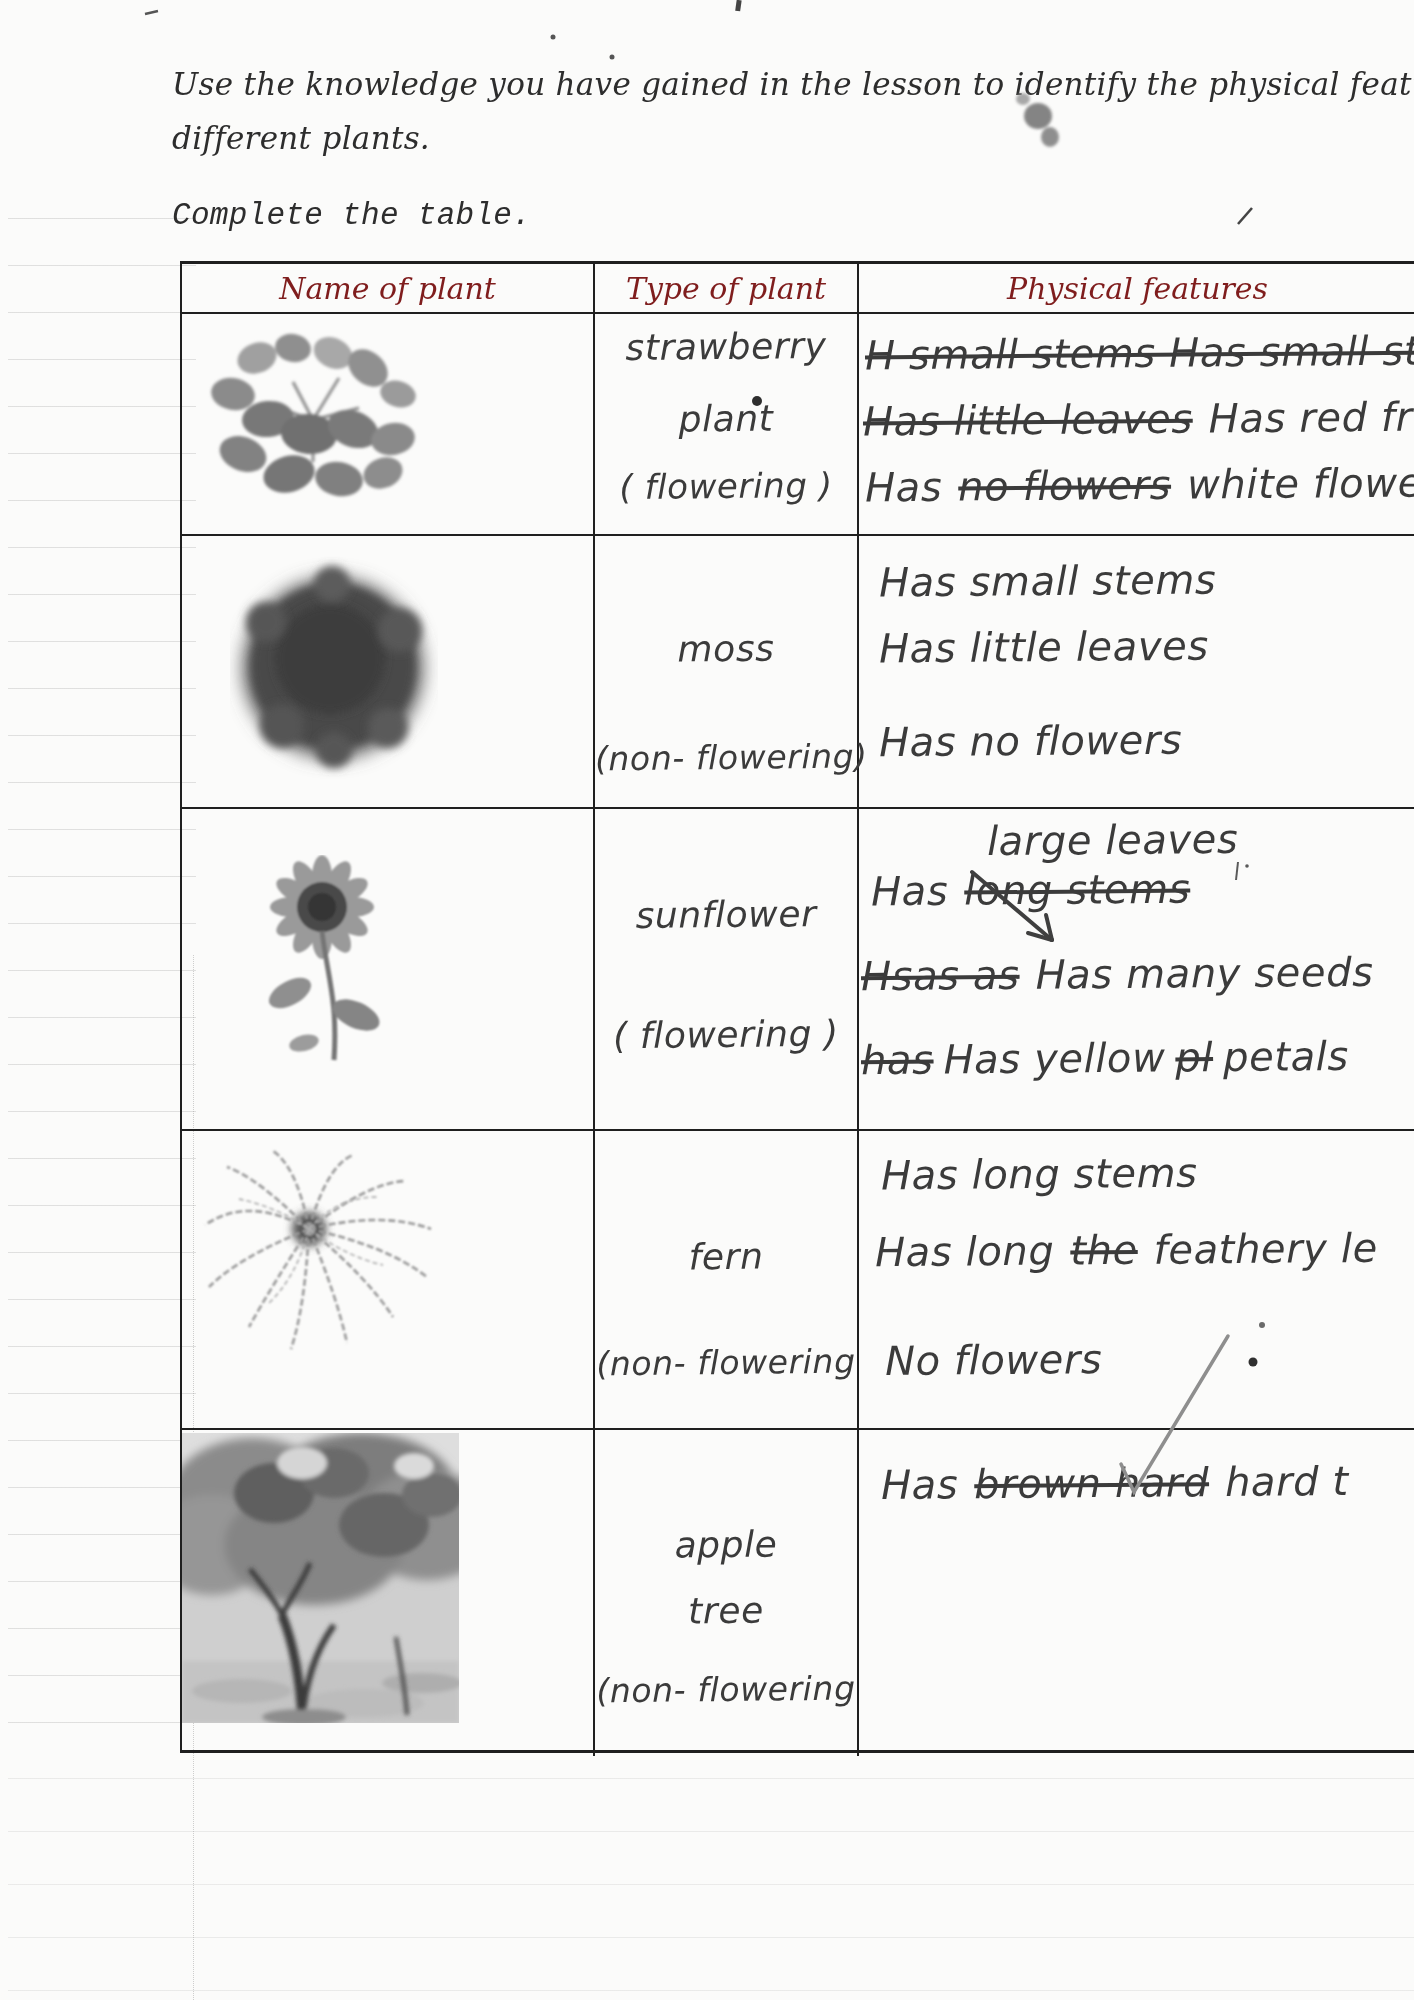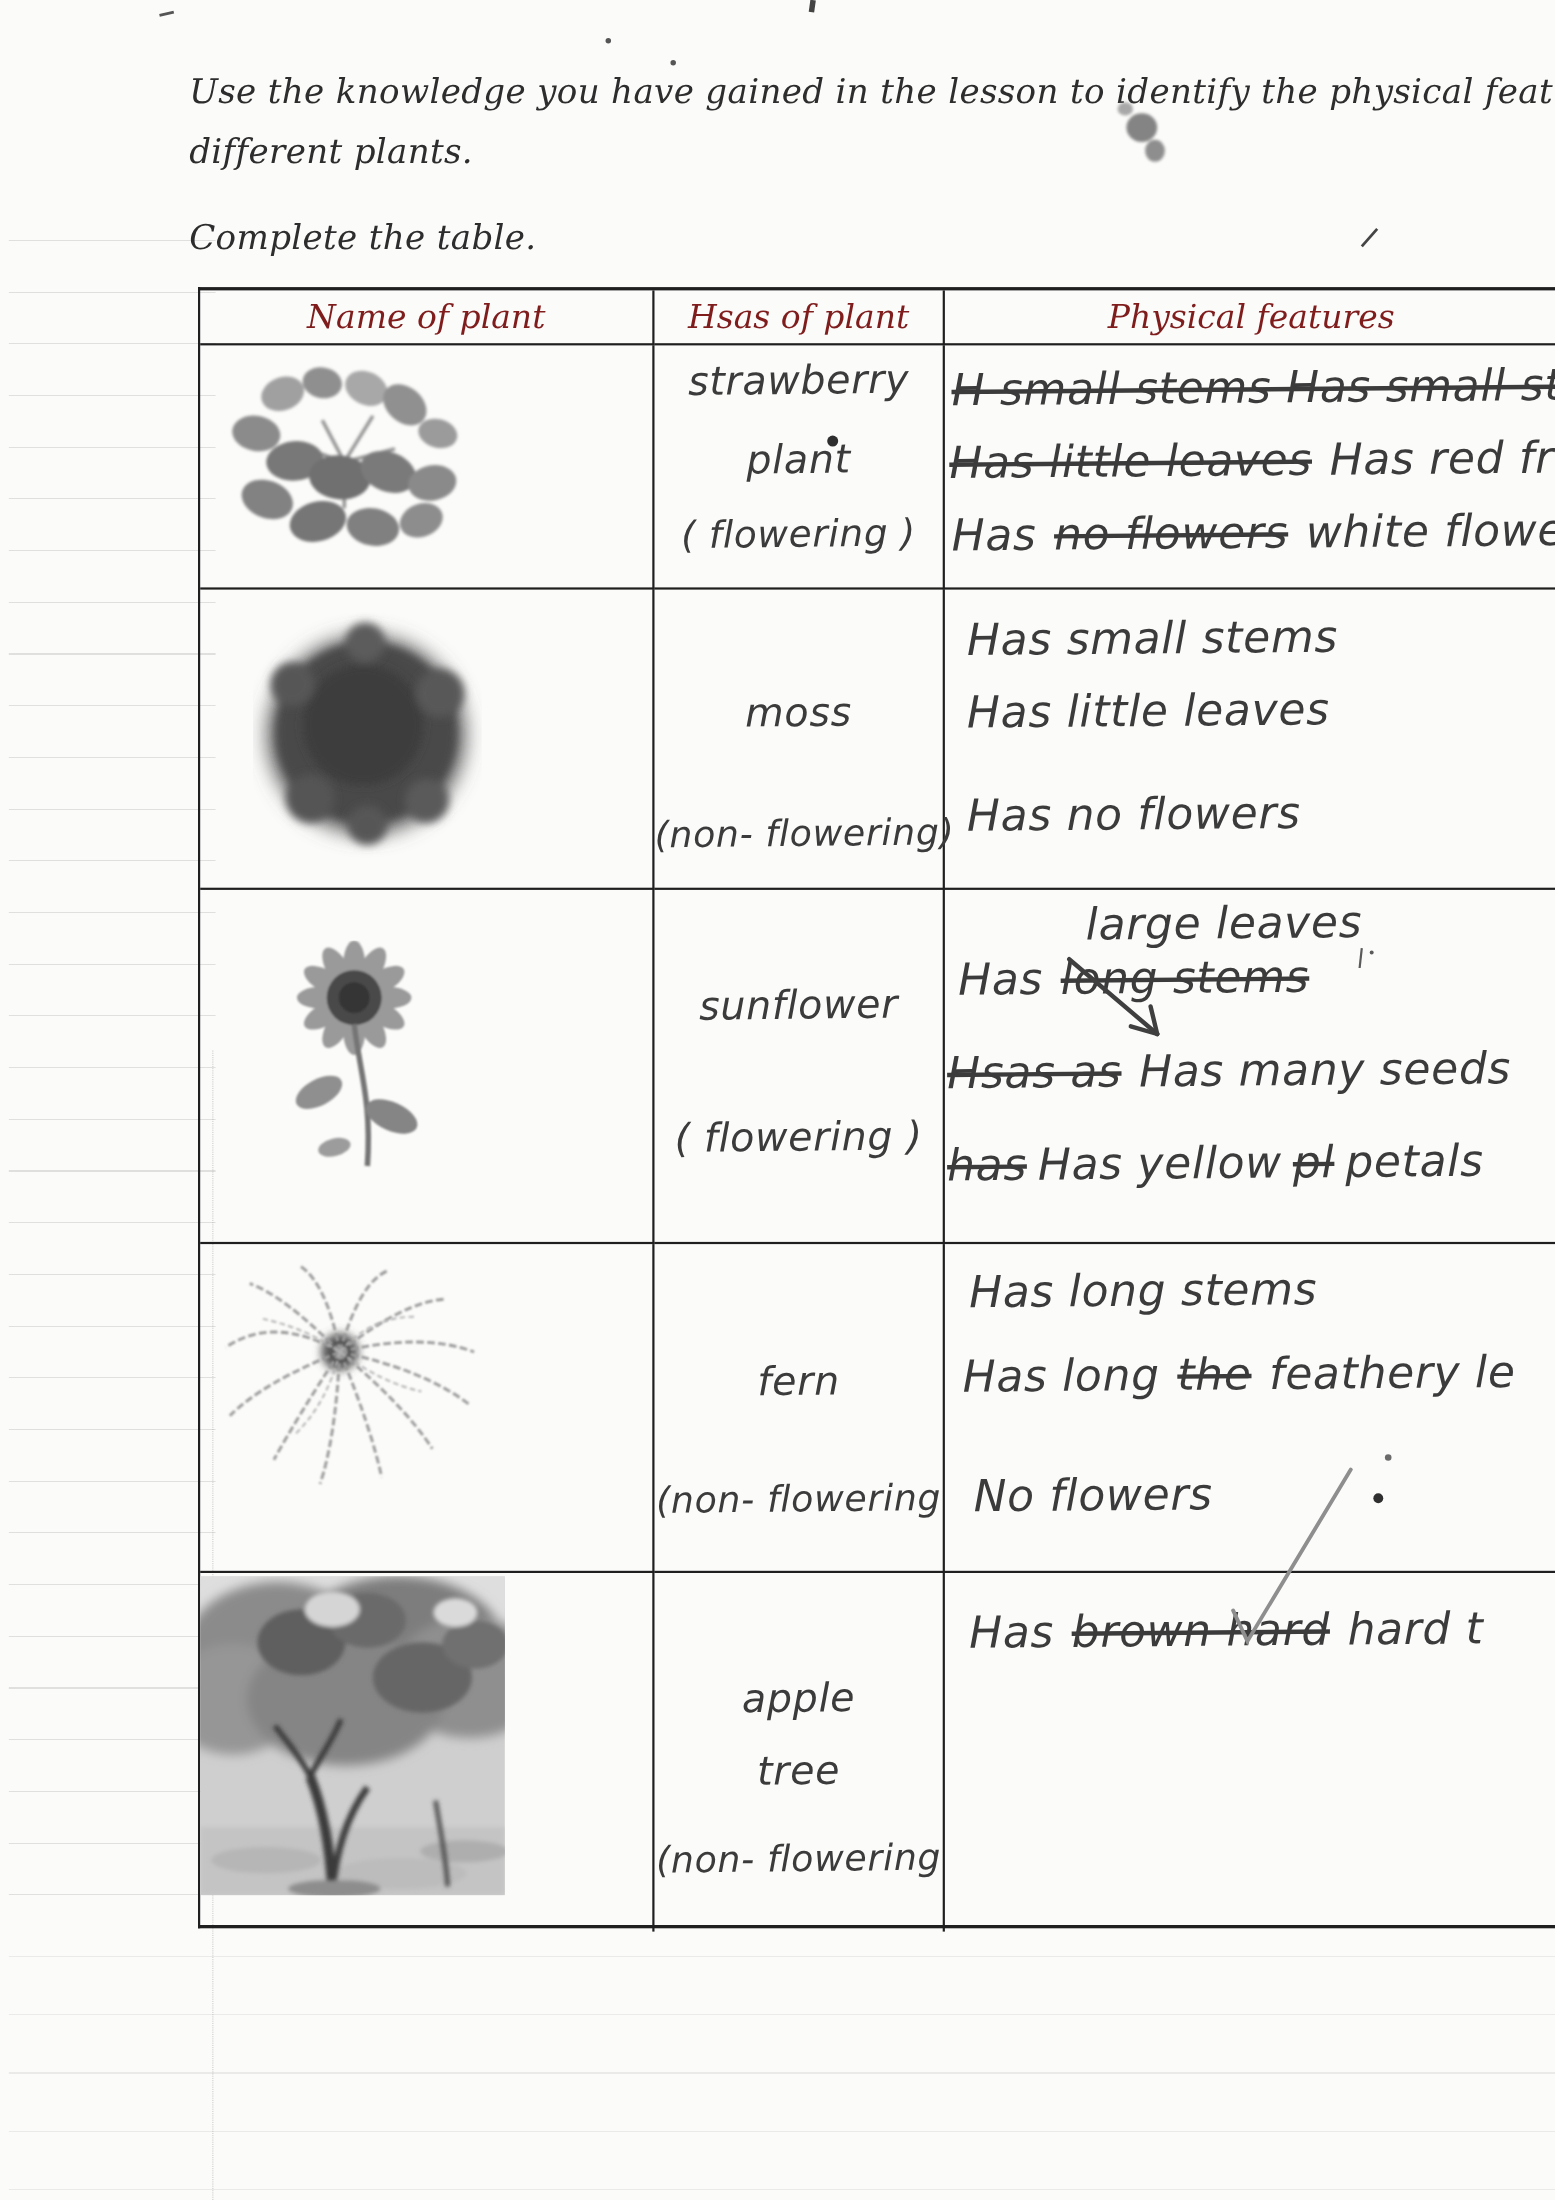--- a/index.html
+++ b/index.html
@@ -72,26 +72,26 @@
 <body>
 
 <div id="page">
 
   <div class="margin-lines"></div>
   <div class="bottom-lines"></div>
   <div class="margin-vline"></div>
 
   <div class="printed" style="top:66px;">Use the knowledge you have gained in the lesson to identify the physical features</div>
   <div class="printed" style="top:120px;">different plants.</div>
-  <div class="printed" style="top:198px;">Complete the table.</div>
+  <div class="printed" style="top:198px;font-family:Liberation Mono, monospace;">Complete the table.</div>
 
   <div class="plant-table">
 
     <div class="cell c1 th">Name of plant</div>
-    <div class="cell c2 th">Hsas of plant</div>
+    <div class="cell c2 th">Type of plant</div>
     <div class="cell th">Physical features</div>
 
     <div class="cell c1">
       <div class="photo" style="left:15px;top:8px;">
         <svg width="232" height="198" viewBox="0 0 232 198">
           <defs>
               <filter id="b1" x="-30%" y="-30%" width="160%" height="160%">
                 <feGaussianBlur stdDeviation="1.4"></feGaussianBlur>
               </filter>
             </defs>

